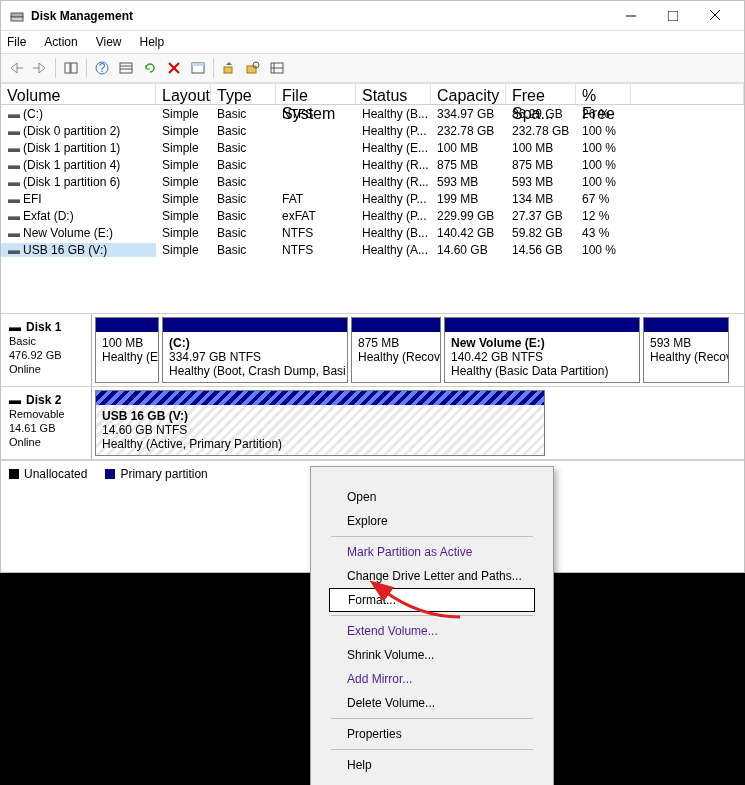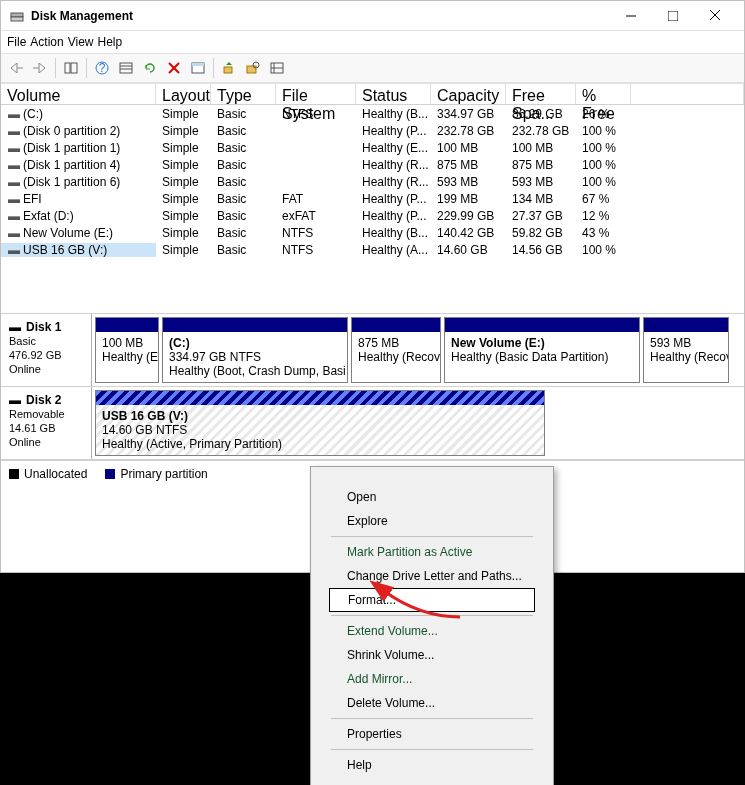--- a/index.html
+++ b/index.html
@@ -3,21 +3,21 @@
 <meta charset="utf-8">
 <style>
   * { box-sizing: border-box; margin: 0; padding: 0; font-family: "Segoe UI", Tahoma, sans-serif; font-size: 12px; }
   body { width: 745px; height: 785px; background: #000; overflow: hidden; position: relative; }
   .window { width: 745px; height: 573px; background: #fff; border: 1px solid #c0c0c0; position: relative; }
   .titlebar { height: 30px; display: flex; align-items: center; padding: 0 8px; border-bottom: 1px solid #e0e0e0; font-weight: bold; }
   .titlebar .icon { width: 16px; height: 16px; margin-right: 6px; display:flex; align-items:center; justify-content:center;}
   .titlebar .title { flex: 1; font-size: 12px; }
   .win-btns { display: flex; gap: 0; }
   .win-btn { width: 42px; height: 28px; display: flex; align-items: center; justify-content: center; font-size: 14px; }
-  .menubar { height: 22px; display: flex; align-items: center; padding: 0 6px; gap: 4px; }
+  .menubar { height: 22px; display: flex; align-items: center; padding: 0 6px; gap: 18px; }
   .menubar span { font-size: 12px; }
   .toolbar { height: 30px; border-top: 1px solid #e0e0e0; border-bottom: 1px solid #e0e0e0; display: flex; align-items: center; padding: 0 4px; gap: 2px; background:#f8f8f8;}
   .tb-btn { width: 22px; height: 22px; display: flex; align-items: center; justify-content: center; border:1px solid transparent; }
   .tb-sep { width:1px; height:20px; background:#d0d0d0; margin:0 2px;}
   .grid-head { display: flex; height: 22px; border-bottom: 1px solid #d0d0d0; background:#fff;}
   .grid-head .col { border-right: 1px solid #e0e0e0; padding: 3px 6px; font-size: 16px; background:#fff; border-top:1px solid #e0e0e0;}
   .c-vol { width: 155px; } .c-lay { width: 55px; } .c-type { width: 65px; } .c-fs { width: 80px; } .c-stat { width: 75px; } .c-cap { width: 75px; } .c-free { width: 70px; } .c-pct { width: 55px; } .c-last{flex:1;}
   .grid-body { }
   .row { display: flex; height: 17px; align-items:center;}
   .row > div { padding: 0 6px; font-size: 12px; white-space: nowrap; overflow: hidden; }
@@ -34,21 +34,21 @@
   .part .bar { height:14px; background:#000080;}
   .part .pbody { padding:4px 6px; font-size:11px; line-height:14px; white-space:nowrap;}
   .part .pname { font-weight:bold;}
   .hatch .pbody{ background-image: repeating-linear-gradient(135deg, #e8e8e8 0, #e8e8e8 3px, transparent 3px, transparent 7px);}
   .hatch .bar{ background-image: repeating-linear-gradient(135deg, #6080ff 0, #6080ff 4px, #000080 4px, #000080 8px);}
   .legend { height:26px; display:flex; align-items:center; padding:0 8px; gap:18px; border-top:1px solid #d0d0d0; font-size:12px;}
   .legend .sw { display:inline-block; width:10px; height:10px; margin-right:5px; vertical-align:middle;}
   .sw-un{background:#000;} .sw-pp{background:#000080;}
   .ctxmenu { position:absolute; left:310px; top:466px; width:244px; background:#f0f0f0; border:1px solid #a0a0a0; box-shadow:3px 3px 6px rgba(0,0,0,0.3); z-index:10; padding:18px;}
   .ctxmenu .mi { height:24px; padding:0 10px 0 18px; display:flex; align-items:center; font-size:12px;}
-  .ctxmenu .mi.disabled { color:#14532d;}
+  .ctxmenu .mi.disabled { color:#4c1d95;}
   .ctxmenu .mi.hl { border:1px solid #000; background:#fff;}
   .ctxmenu .sep { height:1px; background:#c0c0c0; margin:3px 2px;}
   .arrow { position:absolute; left:370px; top:567px; z-index:20; pointer-events:none;}
 </style>
 </head>
 <body>
 
 <div class="window">
 
   <div class="titlebar">
@@ -288,20 +288,21 @@
             <div class="bar"></div>
             <div class="pbody">
               <div>875 MB</div>
               <div>Healthy (Recove</div>
             </div>
           </div>
           <div class="part" style="width: 196px;">
             <div class="bar"></div>
             <div class="pbody">
               <div class="pname">New Volume  (E:)</div>
+              <div>140.42 GB NTFS</div>
               <div>Healthy (Basic Data Partition)</div>
             </div>
           </div>
           <div class="part" style="width: 86px;">
             <div class="bar"></div>
             <div class="pbody">
               <div>593 MB</div>
               <div>Healthy (Recov</div>
             </div>
           </div>

